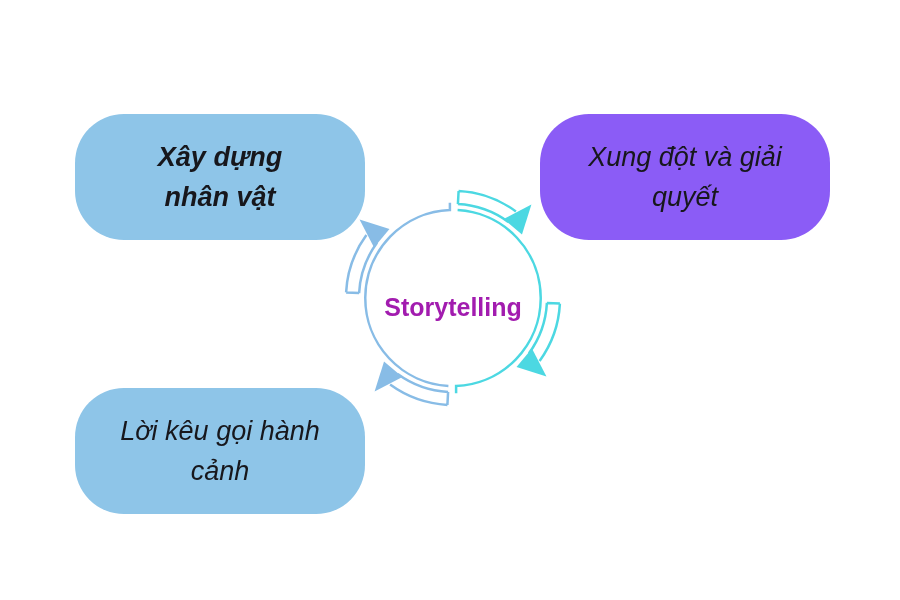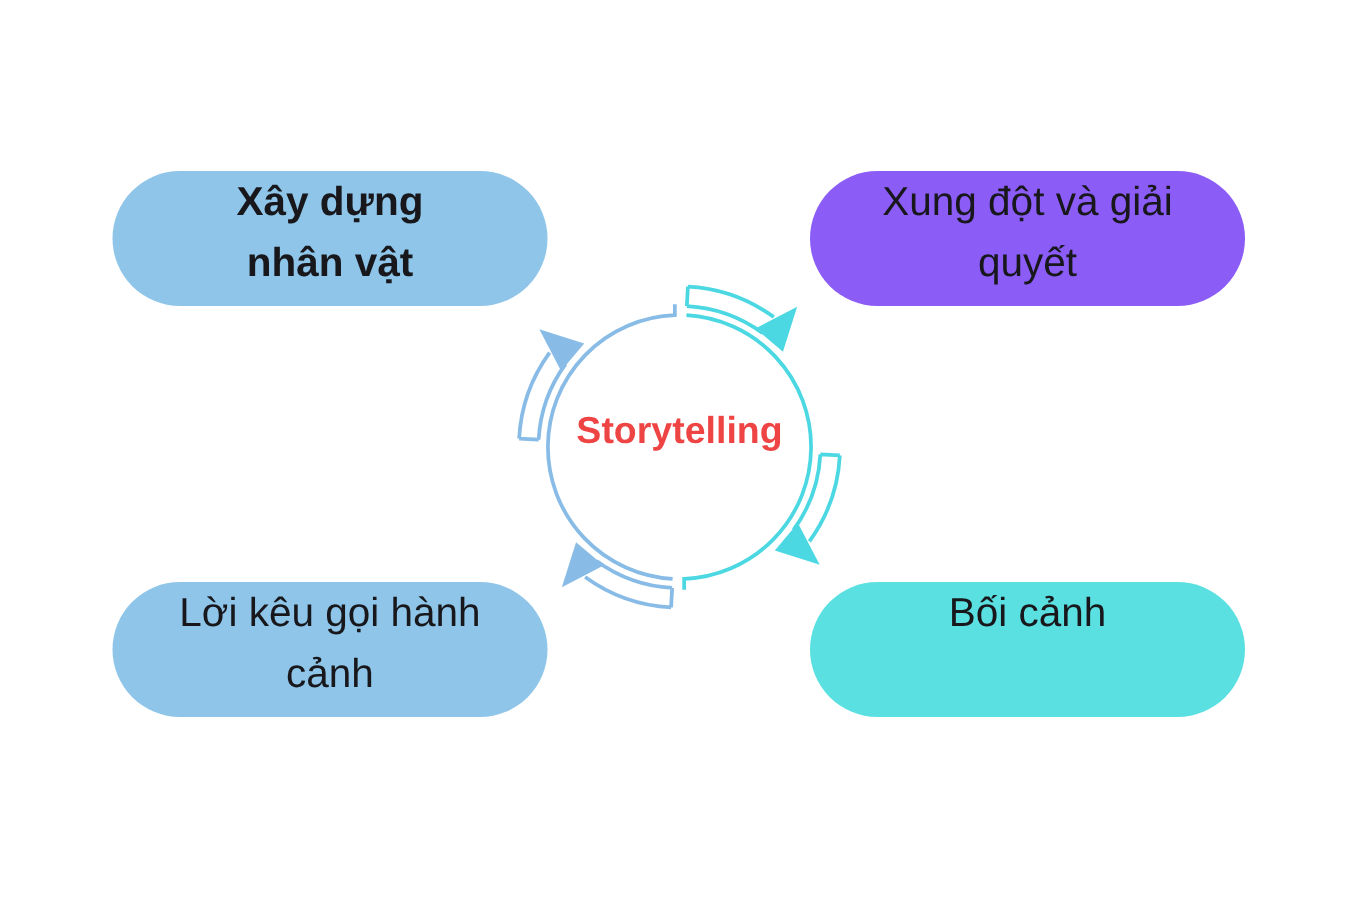--- a/index.html
+++ b/index.html
@@ -24,36 +24,38 @@
     background-clip: text;
     color: transparent;
     font-style: italic;
     line-height: 1;
   }
 
   
   .cycle-svg { position: absolute; left: 0; top: 0; }
   .center-label {
     position: absolute;
-    left: 453px; top: 288px;
+    left: 453px; top: 307px;
     transform: translate(-50%, -50%);
     font-size: 25px;
     font-weight: bold;
-    color: #ef4444;
+    color: #a21caf;
     white-space: nowrap;
   }
 
   
   .pill {
     position: absolute;
-    width: 290px; height: 90px;
+    width: 290px; height: 126px;
     border-radius: 49px;
     display: flex;
+    align-items: center;
     justify-content: center;
     text-align: center;
+    font-style: italic;
   }
   .pill .pill-label {
     font-size: 27px;
     line-height: 1.5;
     color: #17171c;
     white-space: pre-line;
   }
   .pill-top-left     { left: 75px;  top: 114px; }
   .pill-top-right    { left: 540px; top: 114px; }
   .pill-bottom-left  { left: 75px;  top: 388px; }
@@ -102,17 +104,14 @@
   <div class="pill pill-top-right" style="background: #8b5cf6;">
     <span class="pill-label" style="font-weight: normal;">Xung đột và giải
 quyết</span>
   </div>
 
   <div class="pill pill-bottom-left" style="background: rgb(142, 197, 232);">
     <span class="pill-label" style="font-weight: normal;">Lời kêu gọi hành
 cảnh</span>
   </div>
 
-  <div class="pill pill-bottom-right" style="background: rgb(91, 224, 225);">
-    <span class="pill-label" style="font-weight: normal;">Bối cảnh</span>
-  </div>
 
 </div>
 
 </body></html>

